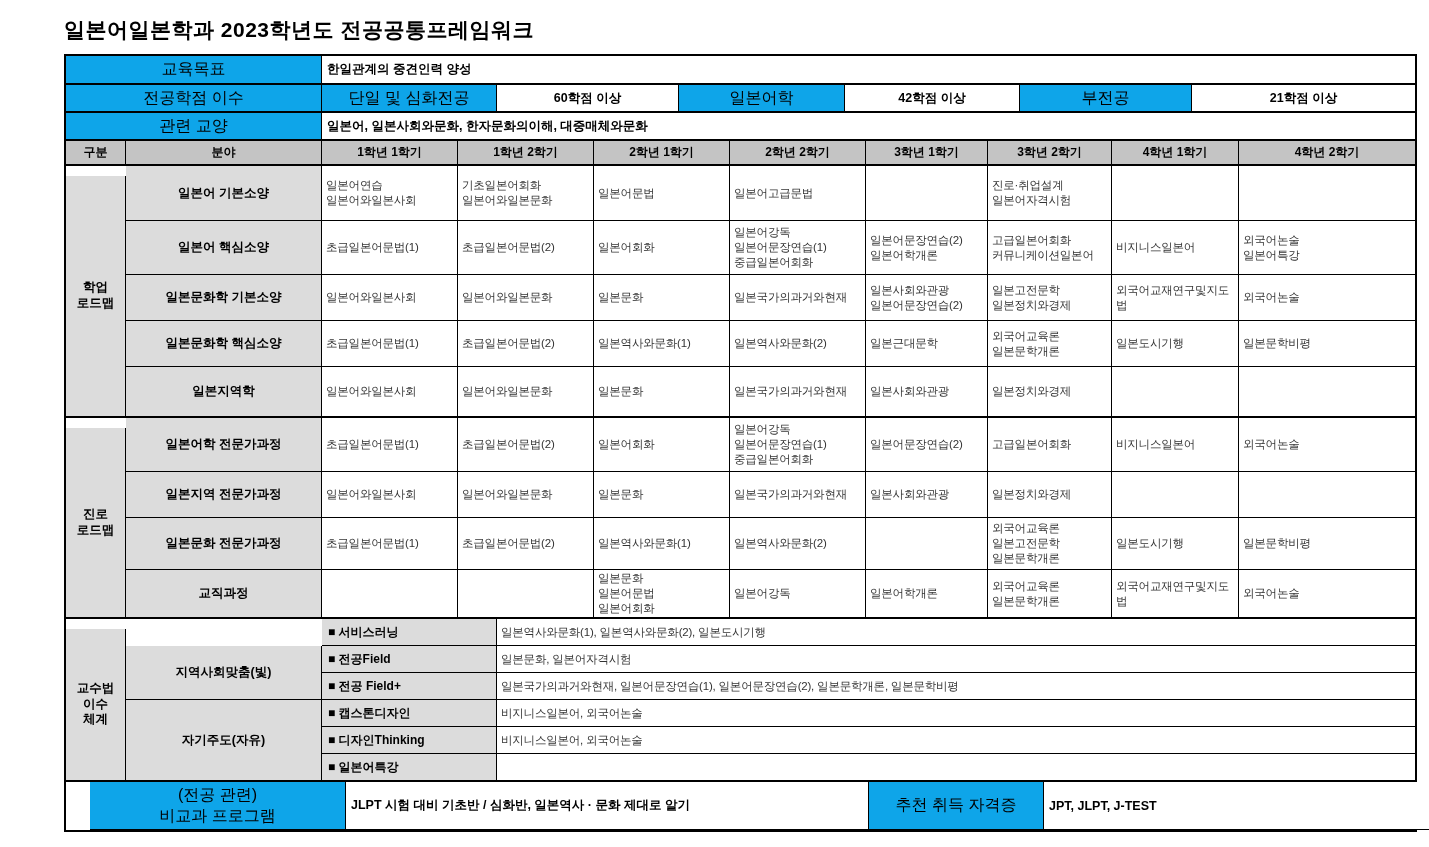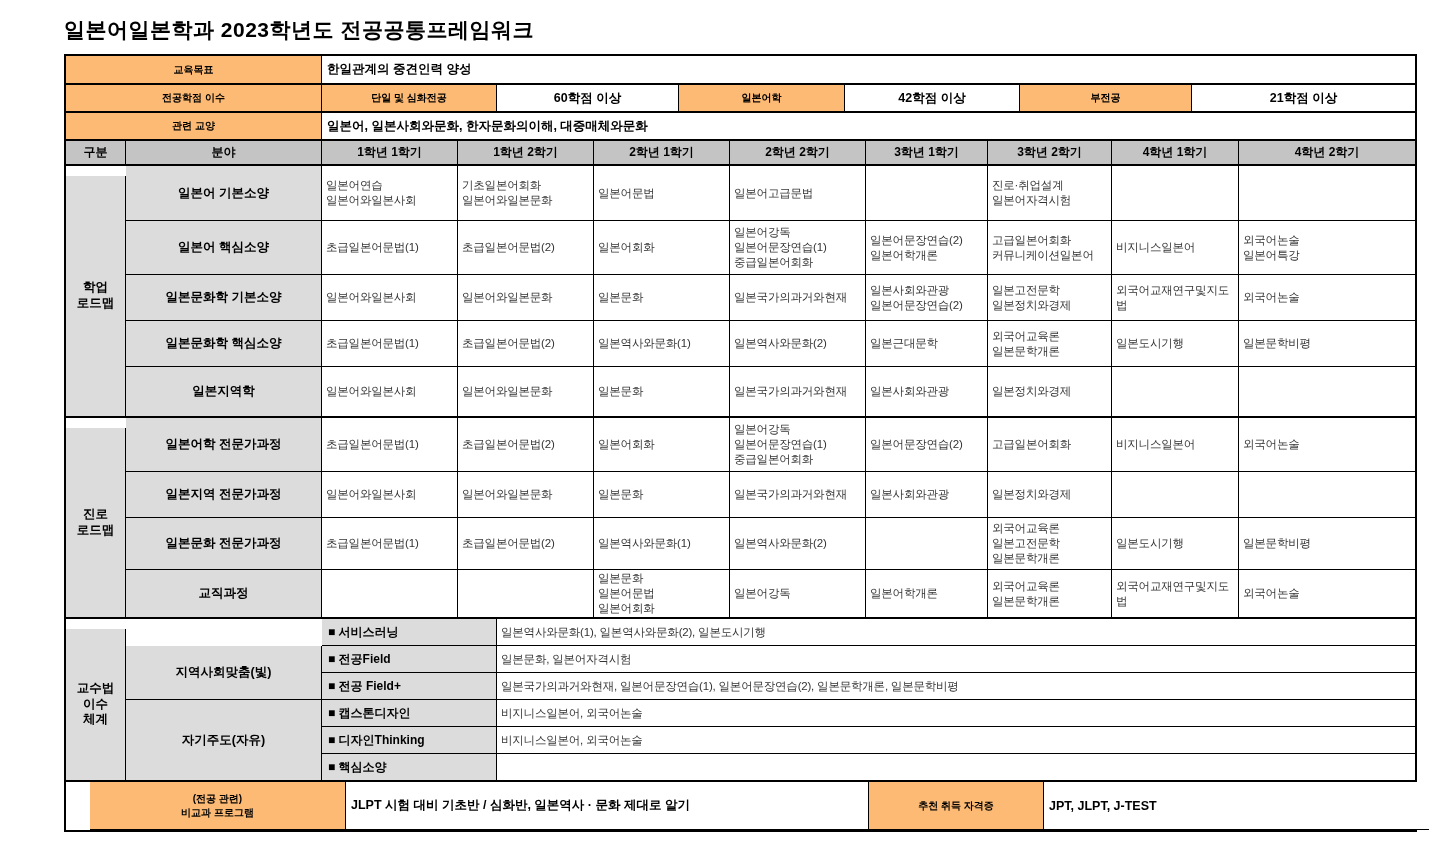--- a/index.html
+++ b/index.html
@@ -15,21 +15,21 @@
   .cols-teach { grid-template-columns:60px 196px 175px 918px; }
   .cols-bottom{ grid-template-columns:256px 523px 175px 395px;padding-left:24px; }
   .thick { border-top:1px solid #000; }
   .cell {
     border-right:1px solid #000; border-bottom:1px solid #000;
     display:flex; align-items:center;
     white-space:pre-line; overflow:hidden;
     color:#000;
   }
   .lastcol { border-right:none; }
-  .lab  { background:#fdba74; font-weight:bold; font-size:10px; justify-content:center; text-align:center; }
+  .lab  { background:#0ea5e9; font-weight:normal; font-size:16px; justify-content:center; text-align:center; }
   .hcell{ background:#c4c4c4; font-weight:bold; font-size:12px; justify-content:center; text-align:center; }
   .valb { background:#fff; font-weight:bold; font-size:12.5px; padding:2px 5px; }
   .valc { background:#fff; font-weight:bold; font-size:12.5px; justify-content:center; text-align:center; }
   .cat  { background:#dcdcdc; font-weight:bold; font-size:12.5px; justify-content:center; text-align:center; line-height:1.25;margin-top:10px; }
   .flab { background:#dcdcdc; font-weight:bold; font-size:12.5px; justify-content:center; text-align:center; }
   .course { background:#fff; font-size:11.5px; color:#333; padding:2px 4px; line-height:1.3; word-break:break-all; letter-spacing:-0.2px; }
   .method { background:#dcdcdc; font-weight:bold; font-size:12px; padding:2px 6px; }
   .r-info  { height:28px; }
   .r-head  { height:25px; }
   .r-bottom{ height:49px; }
@@ -194,21 +194,21 @@
           <div class="cell flab" style="grid-area: 2 / 2 / span 2;">지역사회맞춤(빛)</div>
           <div class="cell method" style="grid-area: 2 / 3;">■ 전공Field</div>
           <div class="cell course lastcol" style="grid-area: 2 / 4;">일본문화, 일본어자격시험</div>
           <div class="cell method" style="grid-area: 3 / 3;">■ 전공 Field+</div>
           <div class="cell course lastcol" style="grid-area: 3 / 4;">일본국가의과거와현재, 일본어문장연습(1), 일본어문장연습(2), 일본문학개론, 일본문학비평</div>
           <div class="cell flab" style="grid-area: 4 / 2 / span 3;">자기주도(자유)</div>
           <div class="cell method" style="grid-area: 4 / 3;">■ 캡스톤디자인</div>
           <div class="cell course lastcol" style="grid-area: 4 / 4;">비지니스일본어, 외국어논술</div>
           <div class="cell method" style="grid-area: 5 / 3;">■ 디자인Thinking</div>
           <div class="cell course lastcol" style="grid-area: 5 / 4;">비지니스일본어, 외국어논술</div>
-          <div class="cell method" style="grid-area: 6 / 3;">■ 핵심소양</div>
+          <div class="cell method" style="grid-area: 6 / 3;">■ 일본어특강</div>
           <div class="cell course lastcol" style="grid-area: 6 / 4;"></div>
         </div>
       </div>
 
     <div class="row r-bottom cols-bottom thick">
       <div class="cell lab">(전공 관련)
 비교과 프로그램</div>
       <div class="cell valb">JLPT 시험 대비 기초반 / 심화반, 일본역사 · 문화 제대로 알기</div>
       <div class="cell lab">추천 취득 자격증</div>
       <div class="cell valb lastcol">JPT, JLPT, J-TEST</div>

